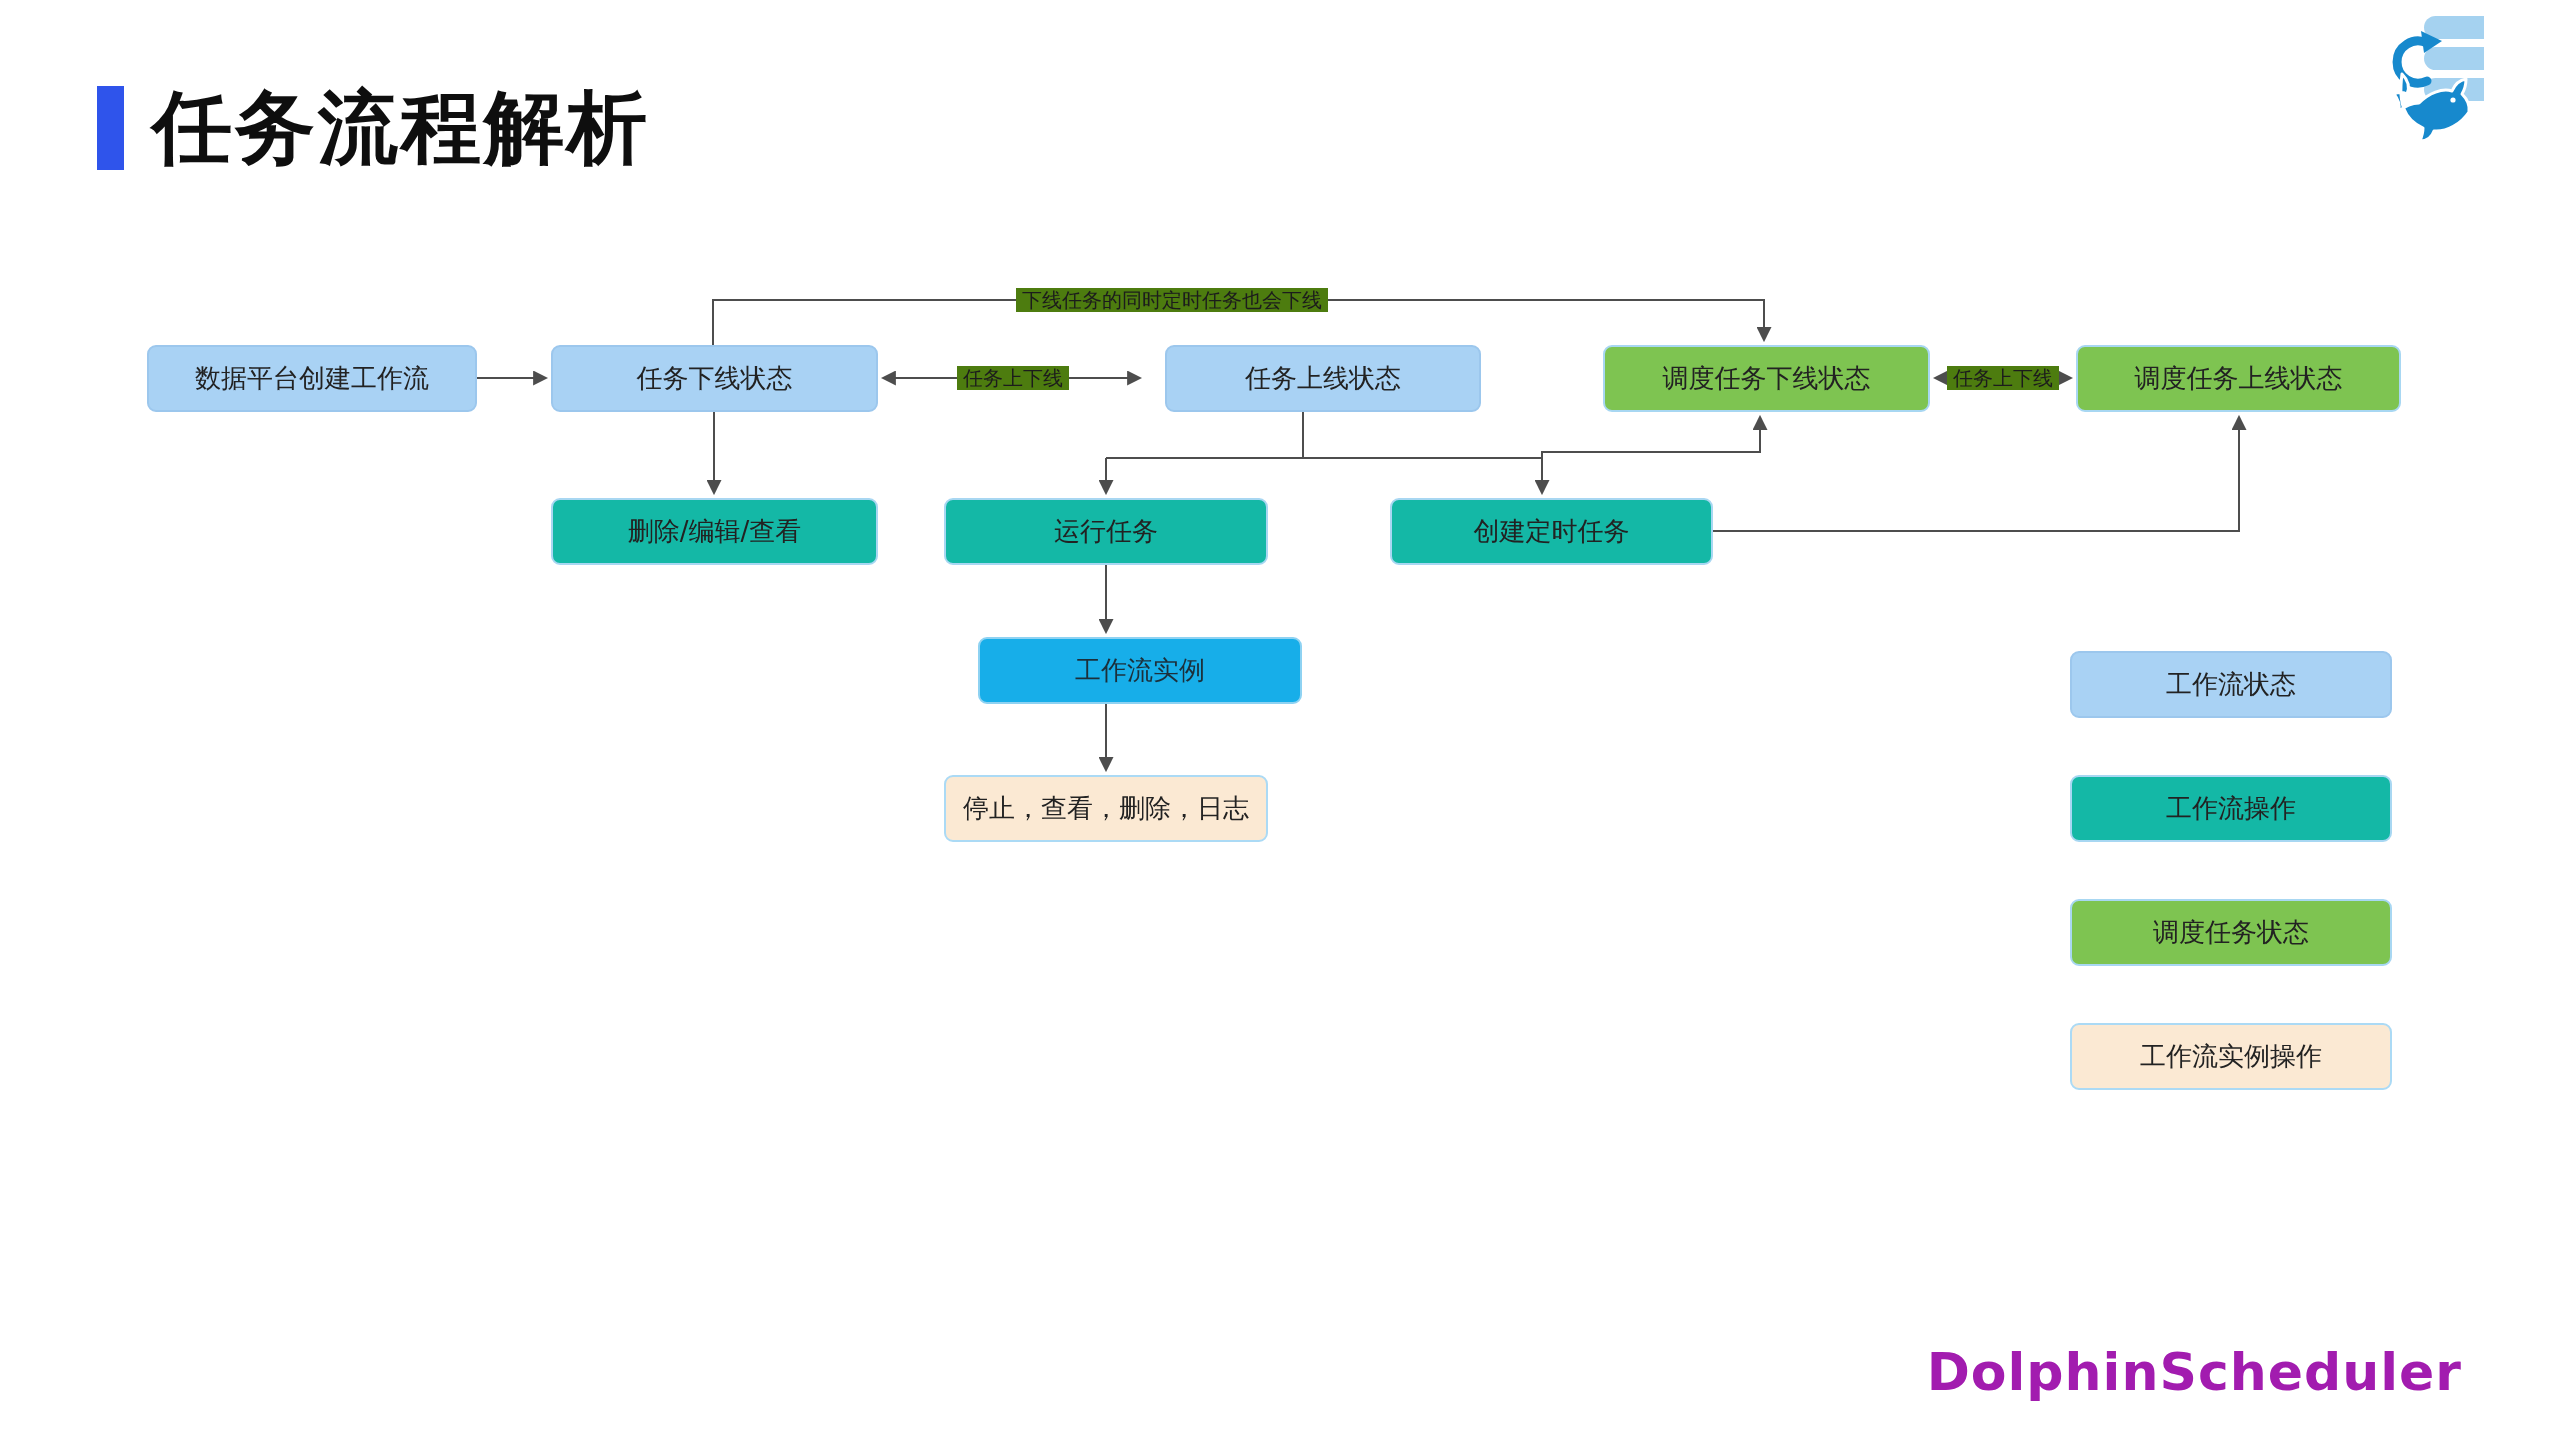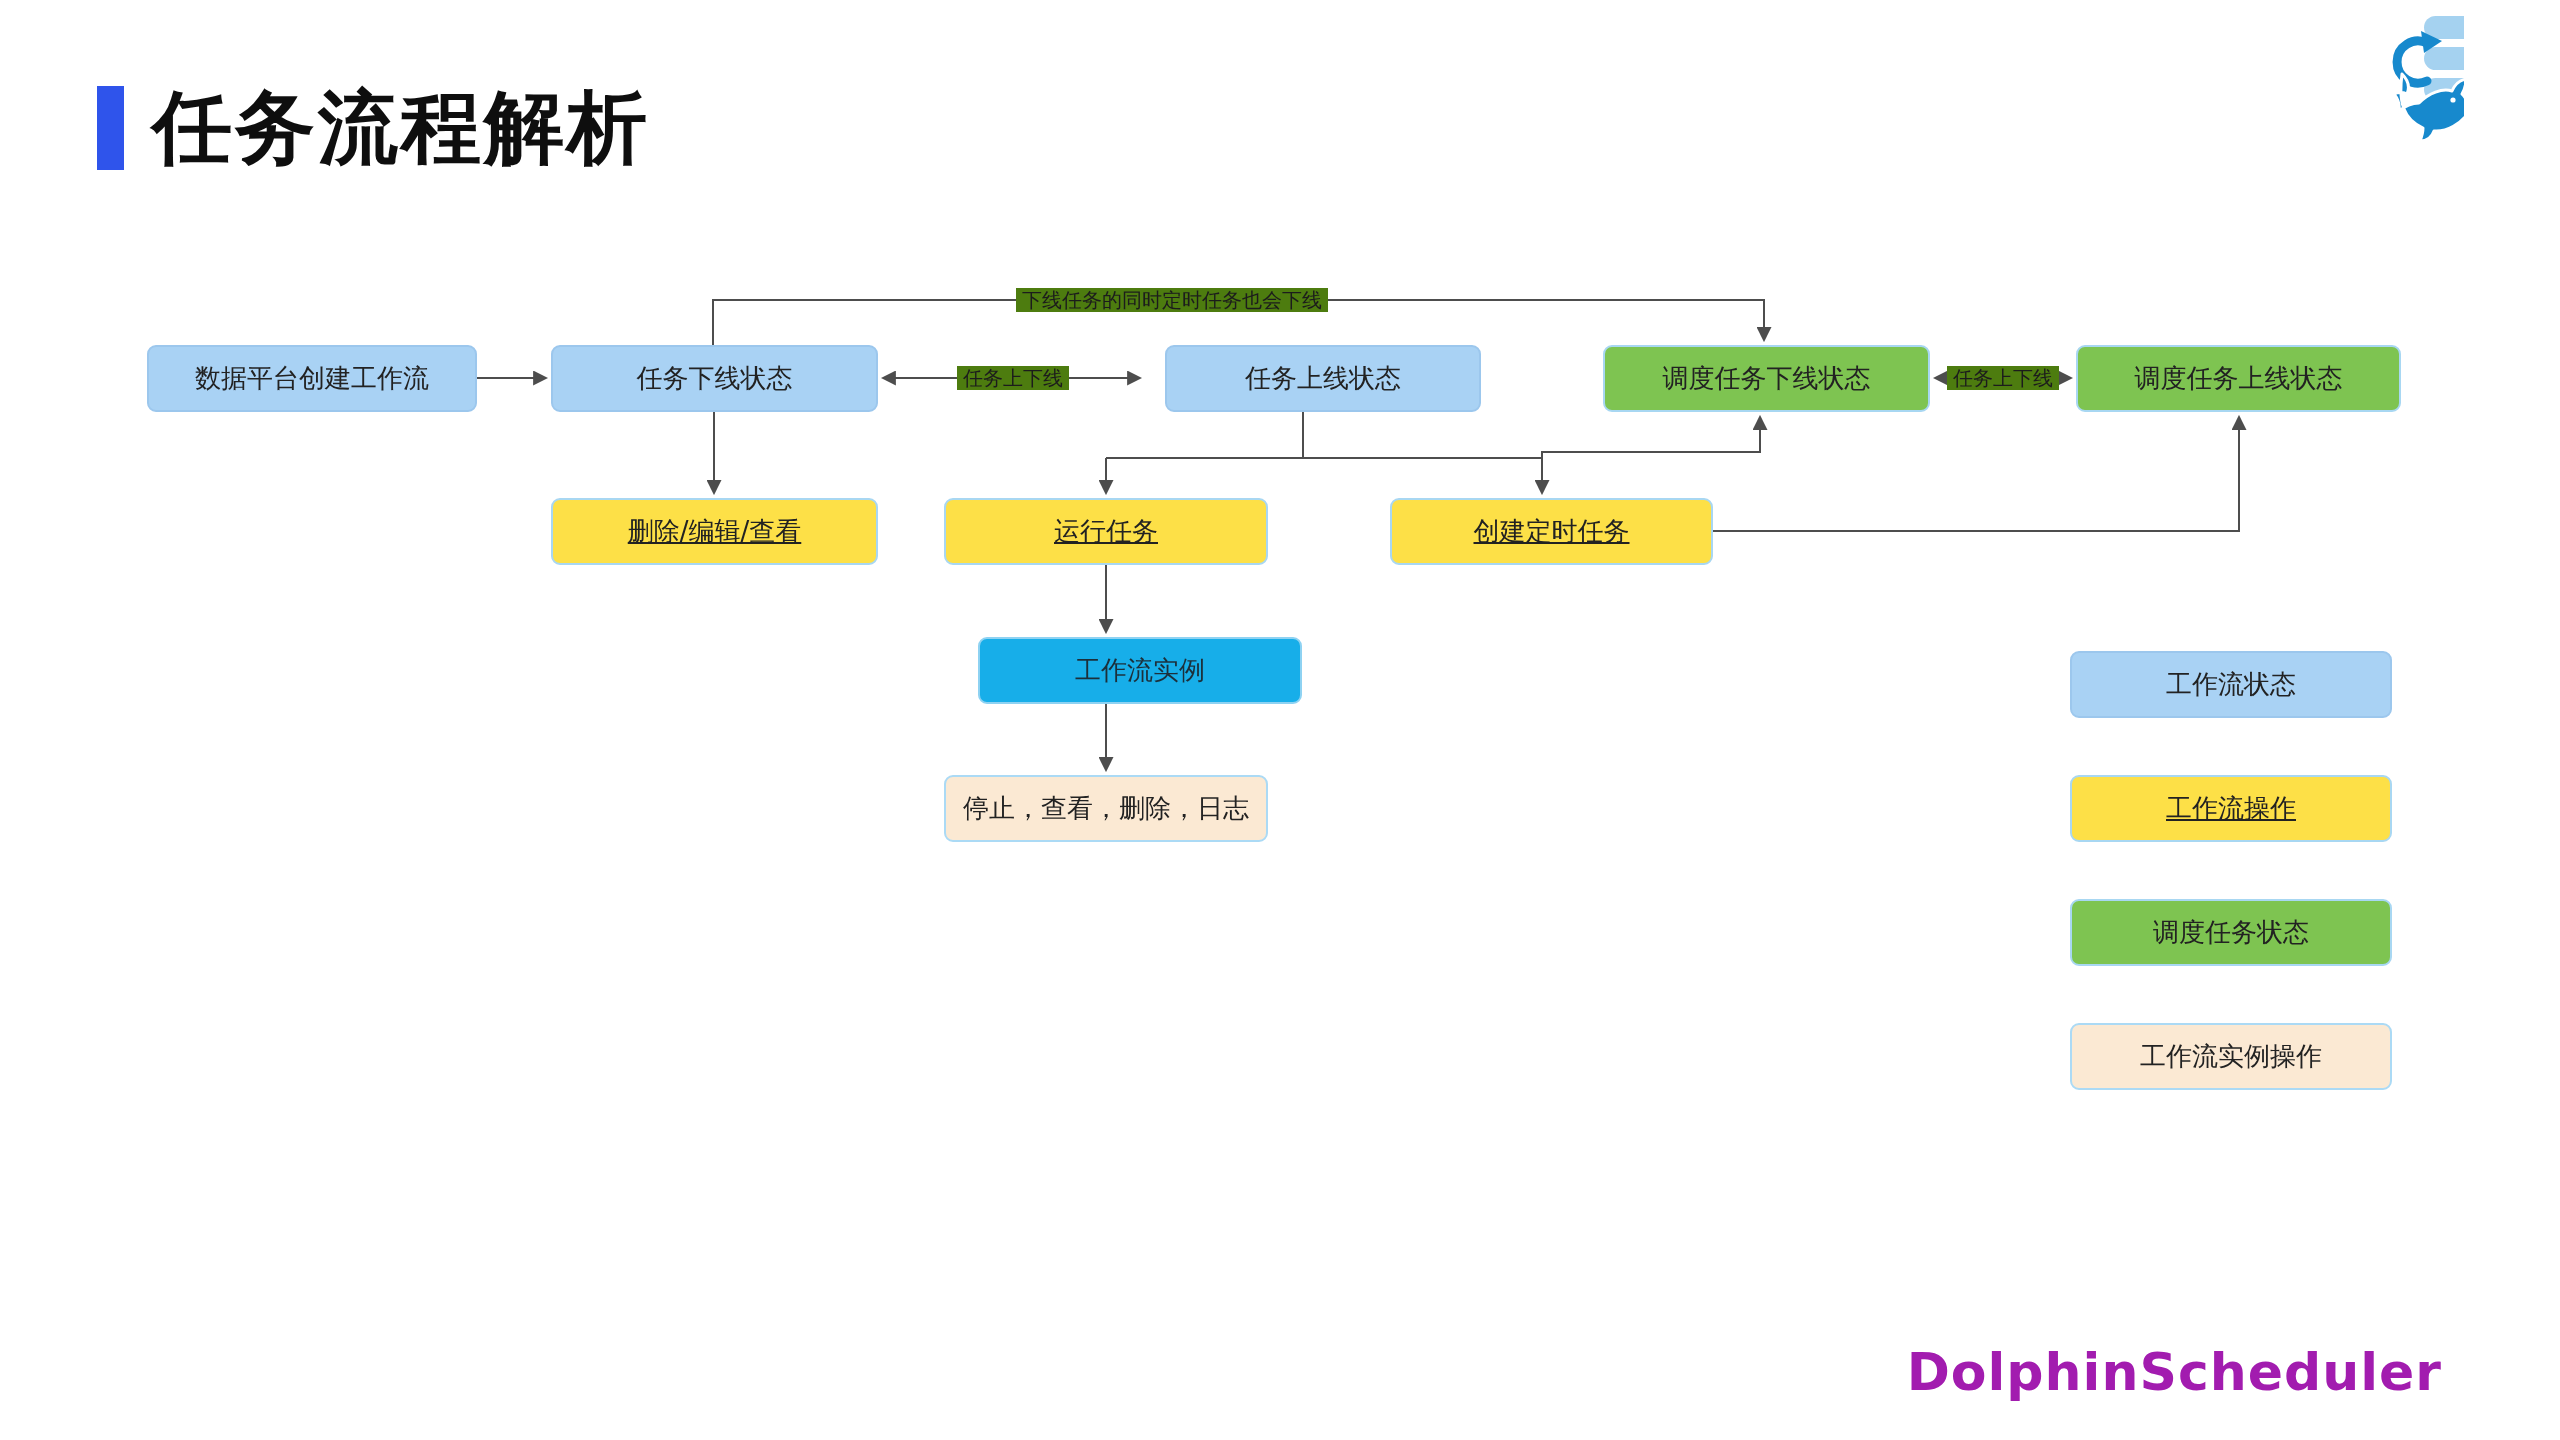--- a/index.html
+++ b/index.html
@@ -1,34 +1,34 @@
 <!DOCTYPE html>
 <html><head>
 <meta charset="utf-8">
 <style>
   html,body{margin:0;padding:0;background:#ffffff;}
   .stage{
     position:relative;width:2464px;height:1440px;background:#ffffff;overflow:hidden;
-    font-family:"DejaVu Sans","Liberation Sans",sans-serif;color:#222;
+    font-family:"DejaVu Sans","Liberation Sans",sans-serif;color:#222;padding-left:20px;
   }
   
   .titlebar{position:absolute;left:97px;top:86px;display:flex;align-items:center;}
   .title-accent{width:27px;height:84px;background:#2F54EB;}
   .title-text{
     margin-left:28px;font-size:80px;font-weight:900;color:#0e0e0e;
     letter-spacing:3px;line-height:1;white-space:nowrap;
   }
   
   .node{
     position:absolute;box-sizing:border-box;height:67px;border-radius:9px;
     border:2px solid transparent;display:flex;align-items:center;justify-content:center;
     font-size:26px;white-space:nowrap;color:#222;
   }
   .c-lightblue{background:#A9D2F4;border-color:#9CC7ED;}
-  .c-orange{background:#fde047;border-color:#A8D7F2;text-decoration:underline;}
+  .c-orange{background:#14b8a6;border-color:#A8D7F2;}
   .c-green{background:#7EC451;border-color:#A8D7F2;}
   .c-cyan{background:#17AEE9;border-color:#8ED2F2;color:#1c2f3a;margin-left:34px;}
   .c-peach{background:#FBE9D3;border-color:#ABDAF5;}
   
   .edge-label{
     position:absolute;transform:translate(-50%,-50%);background:#4d7c0f;
     padding:0 6px;font-size:20px;color:#1c1c1c;white-space:nowrap;line-height:1.2;
   }
   
   svg.connectors{position:absolute;left:0;top:0;}

